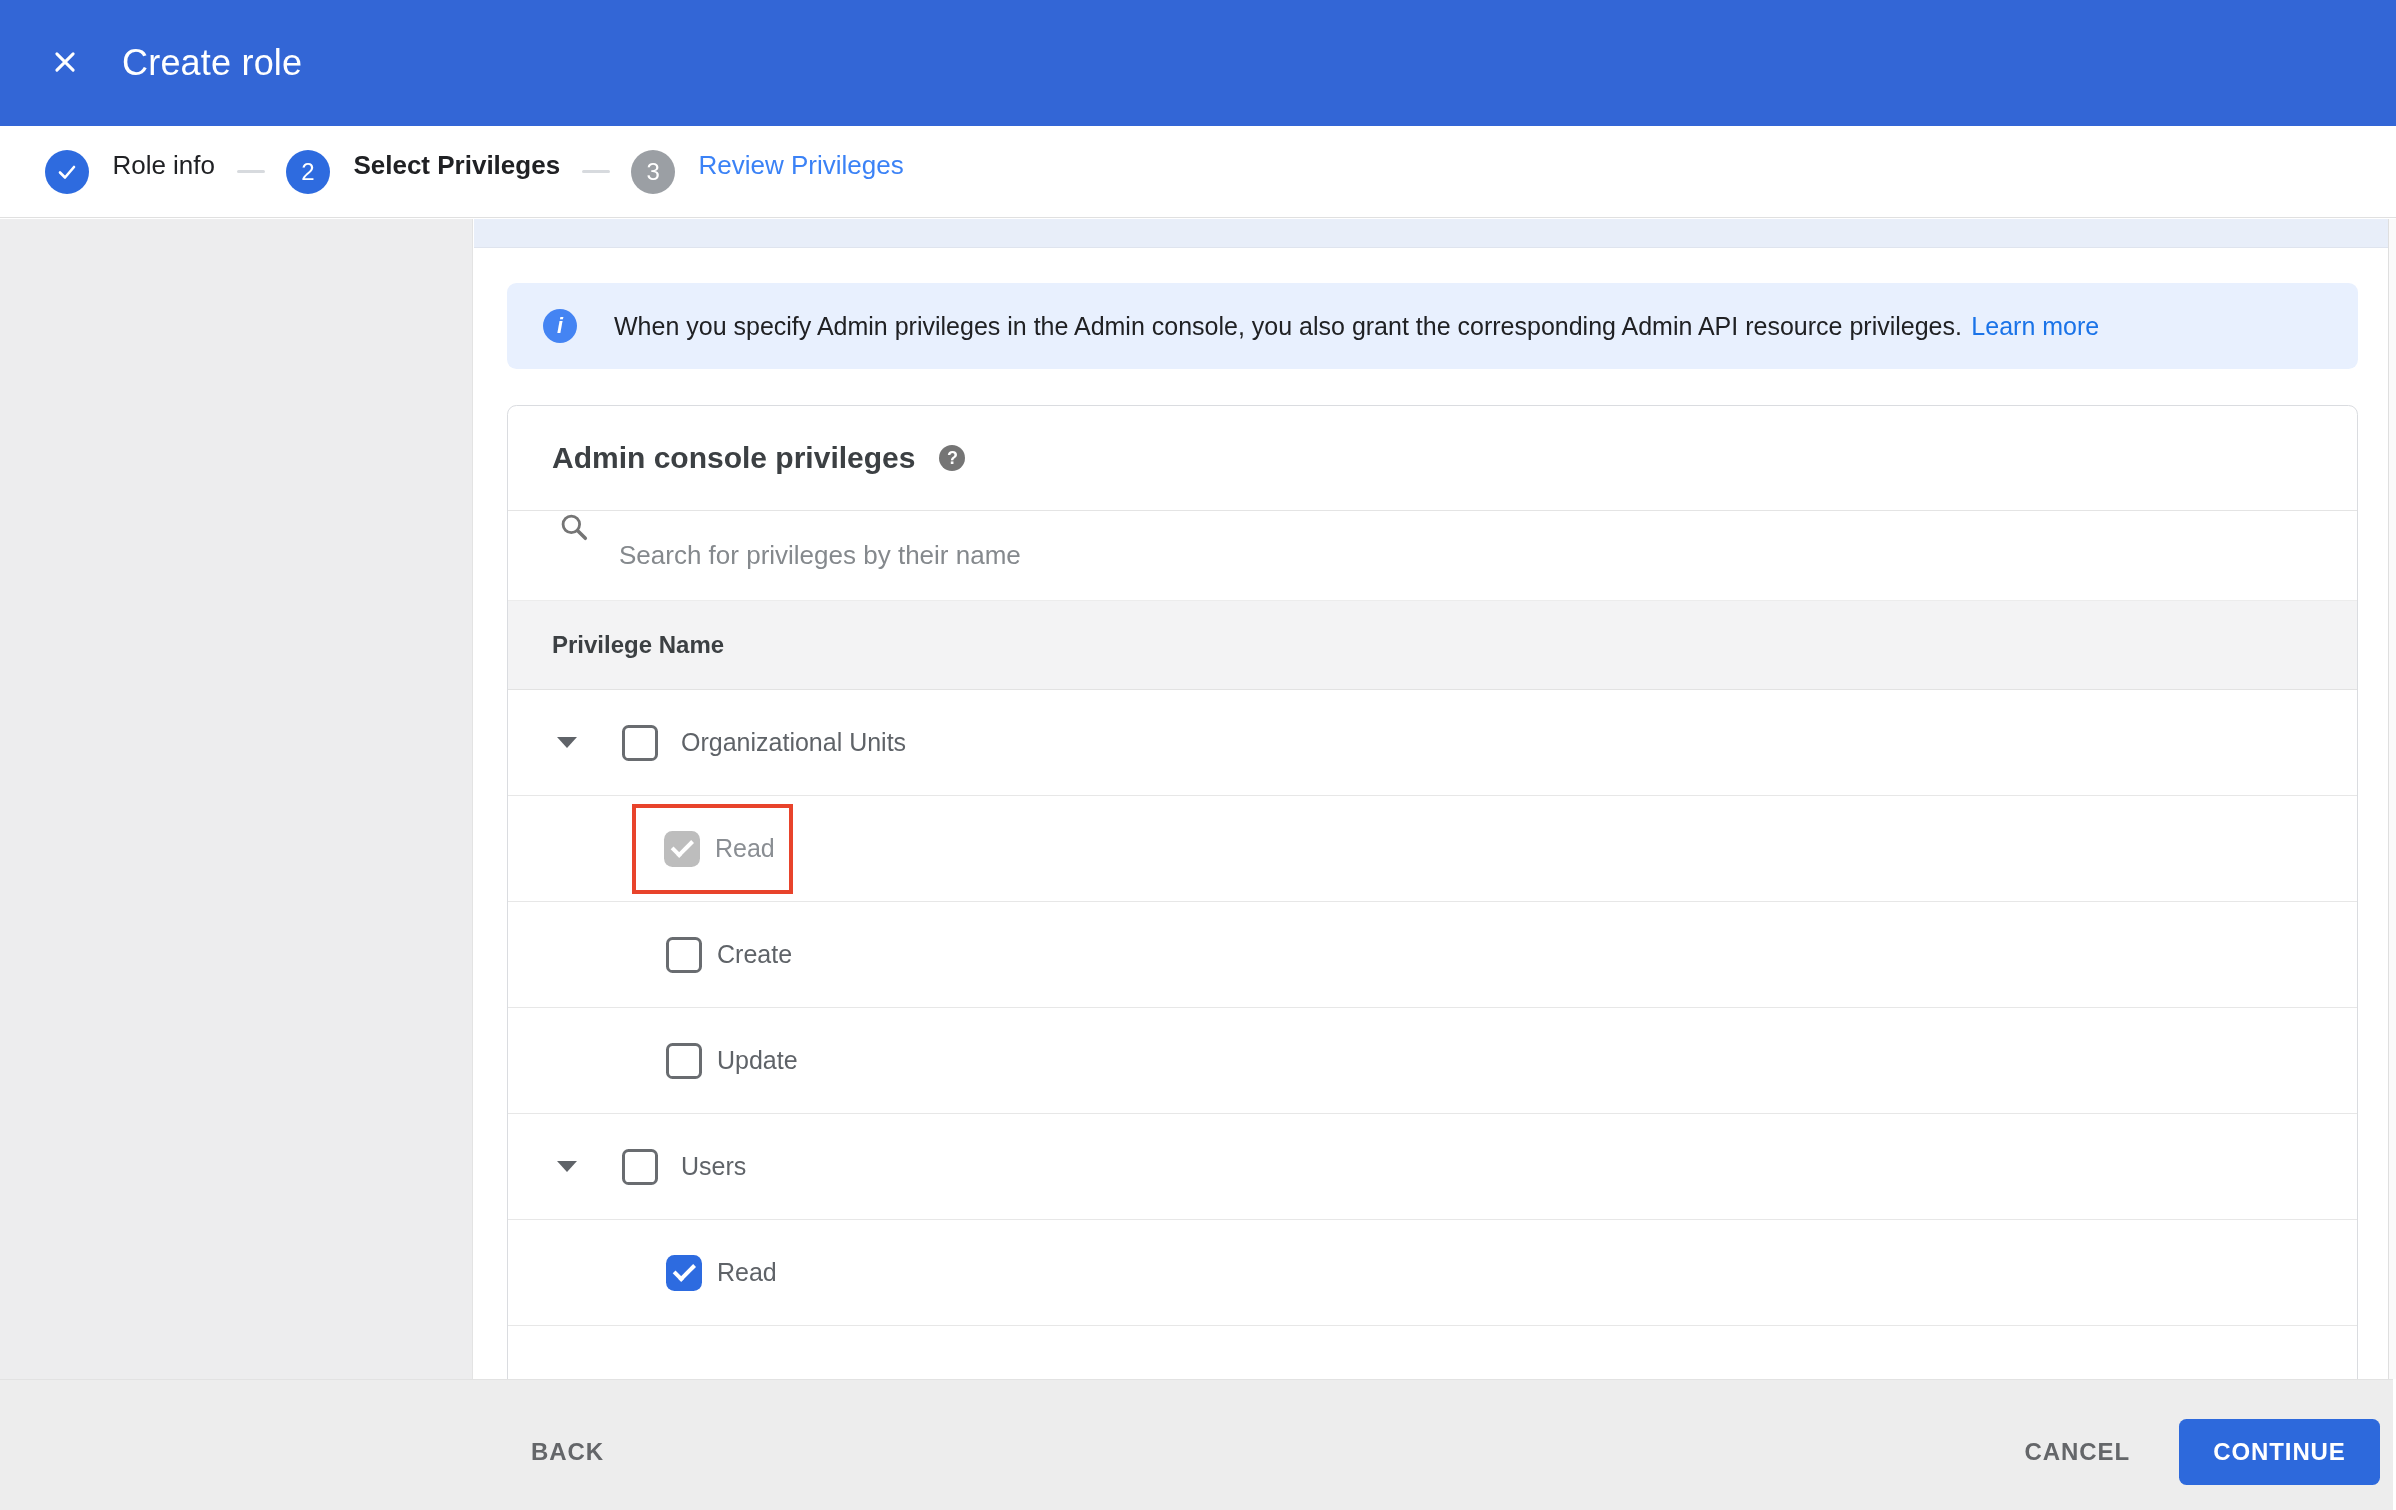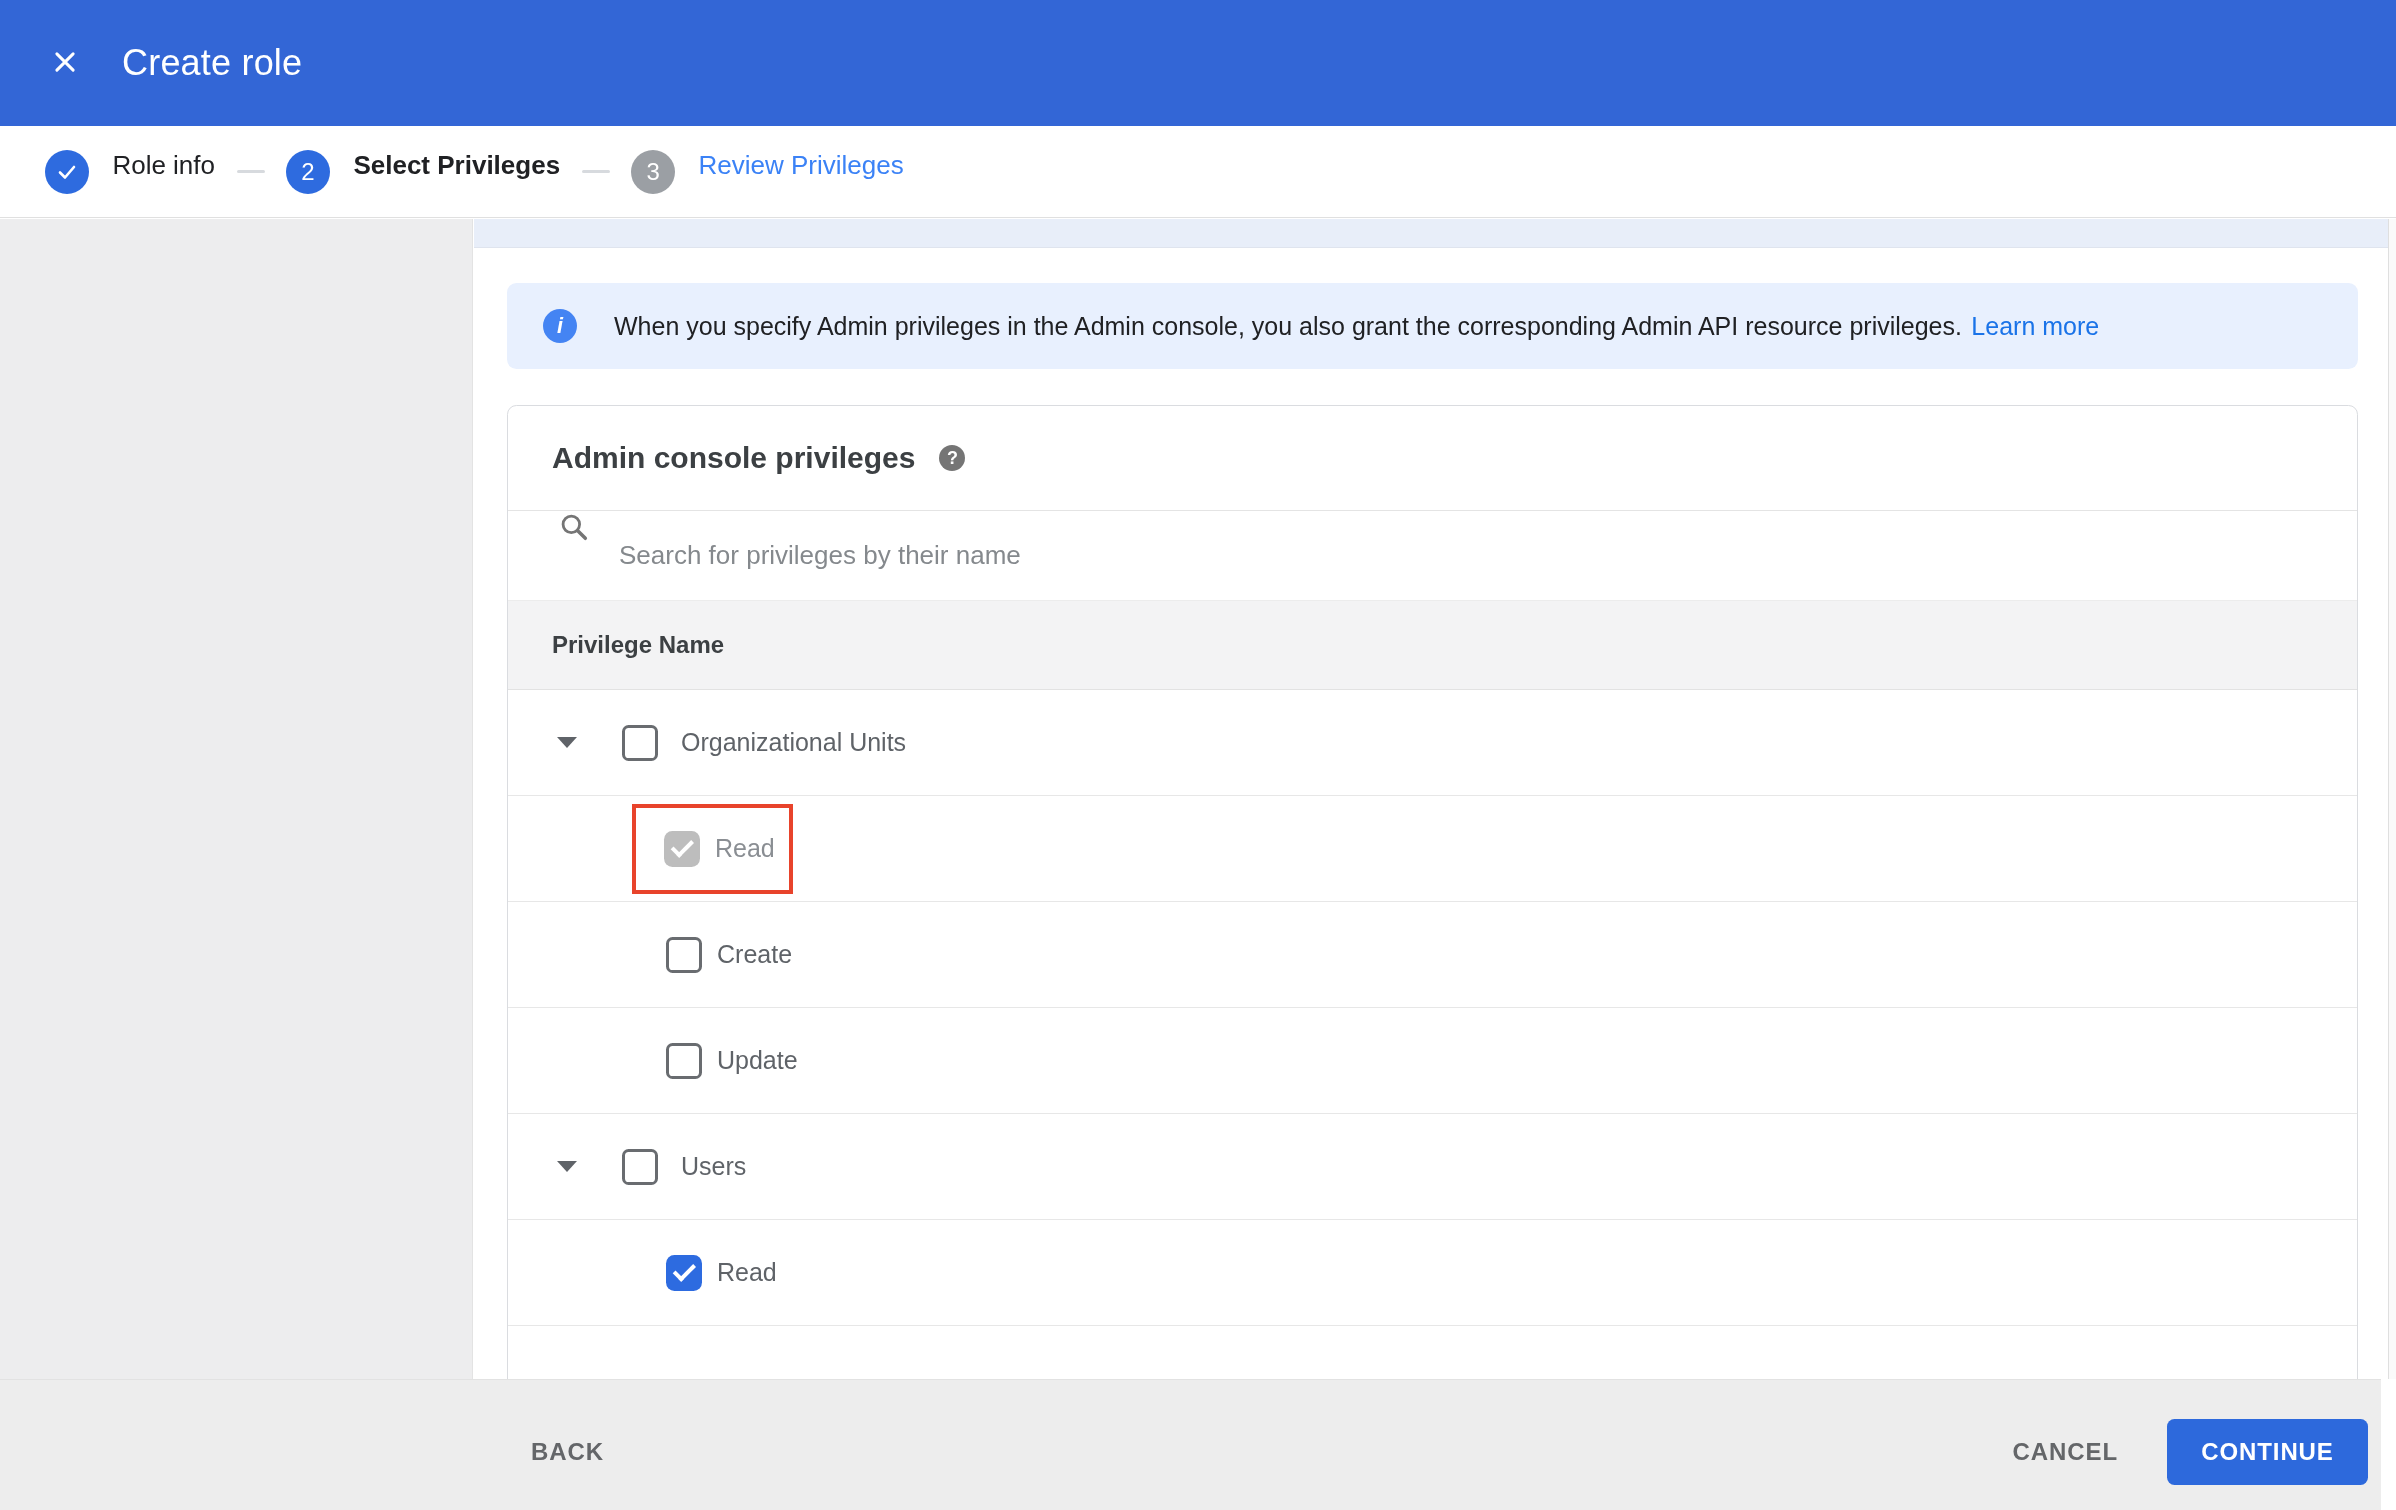--- a/index.html
+++ b/index.html
@@ -103,21 +103,21 @@
   }
   .row-label { font-size:25px; color:#5f6368; margin-left:15px; cursor:pointer; white-space:nowrap; }
   .hl-box {
     border:4.7px solid #e8432b; width:161px; height:90px; display:flex; align-items:center;
     padding-left:28px;
   }
   .hl-box .row-label { color:#8a8e93; }
 
   
   .footer {
-    position:absolute; left:0; right:16px; bottom:0; height:131px; background:#ededed;
+    position:absolute; left:0; right:4px; bottom:0; height:131px; background:#ededed;
     border-top:0.9px solid #e2e2e2; display:flex; align-items:center;
     padding:13px 13px 0 531px;
   }
   .text-btn {
     background:transparent; border:none; cursor:pointer; font-family:"Liberation Sans", sans-serif;
     font-size:24px; font-weight:bold; color:#646669; letter-spacing:0.9px; padding:0;
   }
   .footer-spacer { flex:1; }
   .cancel-btn { margin-right:49px; }
   .continue-btn {

